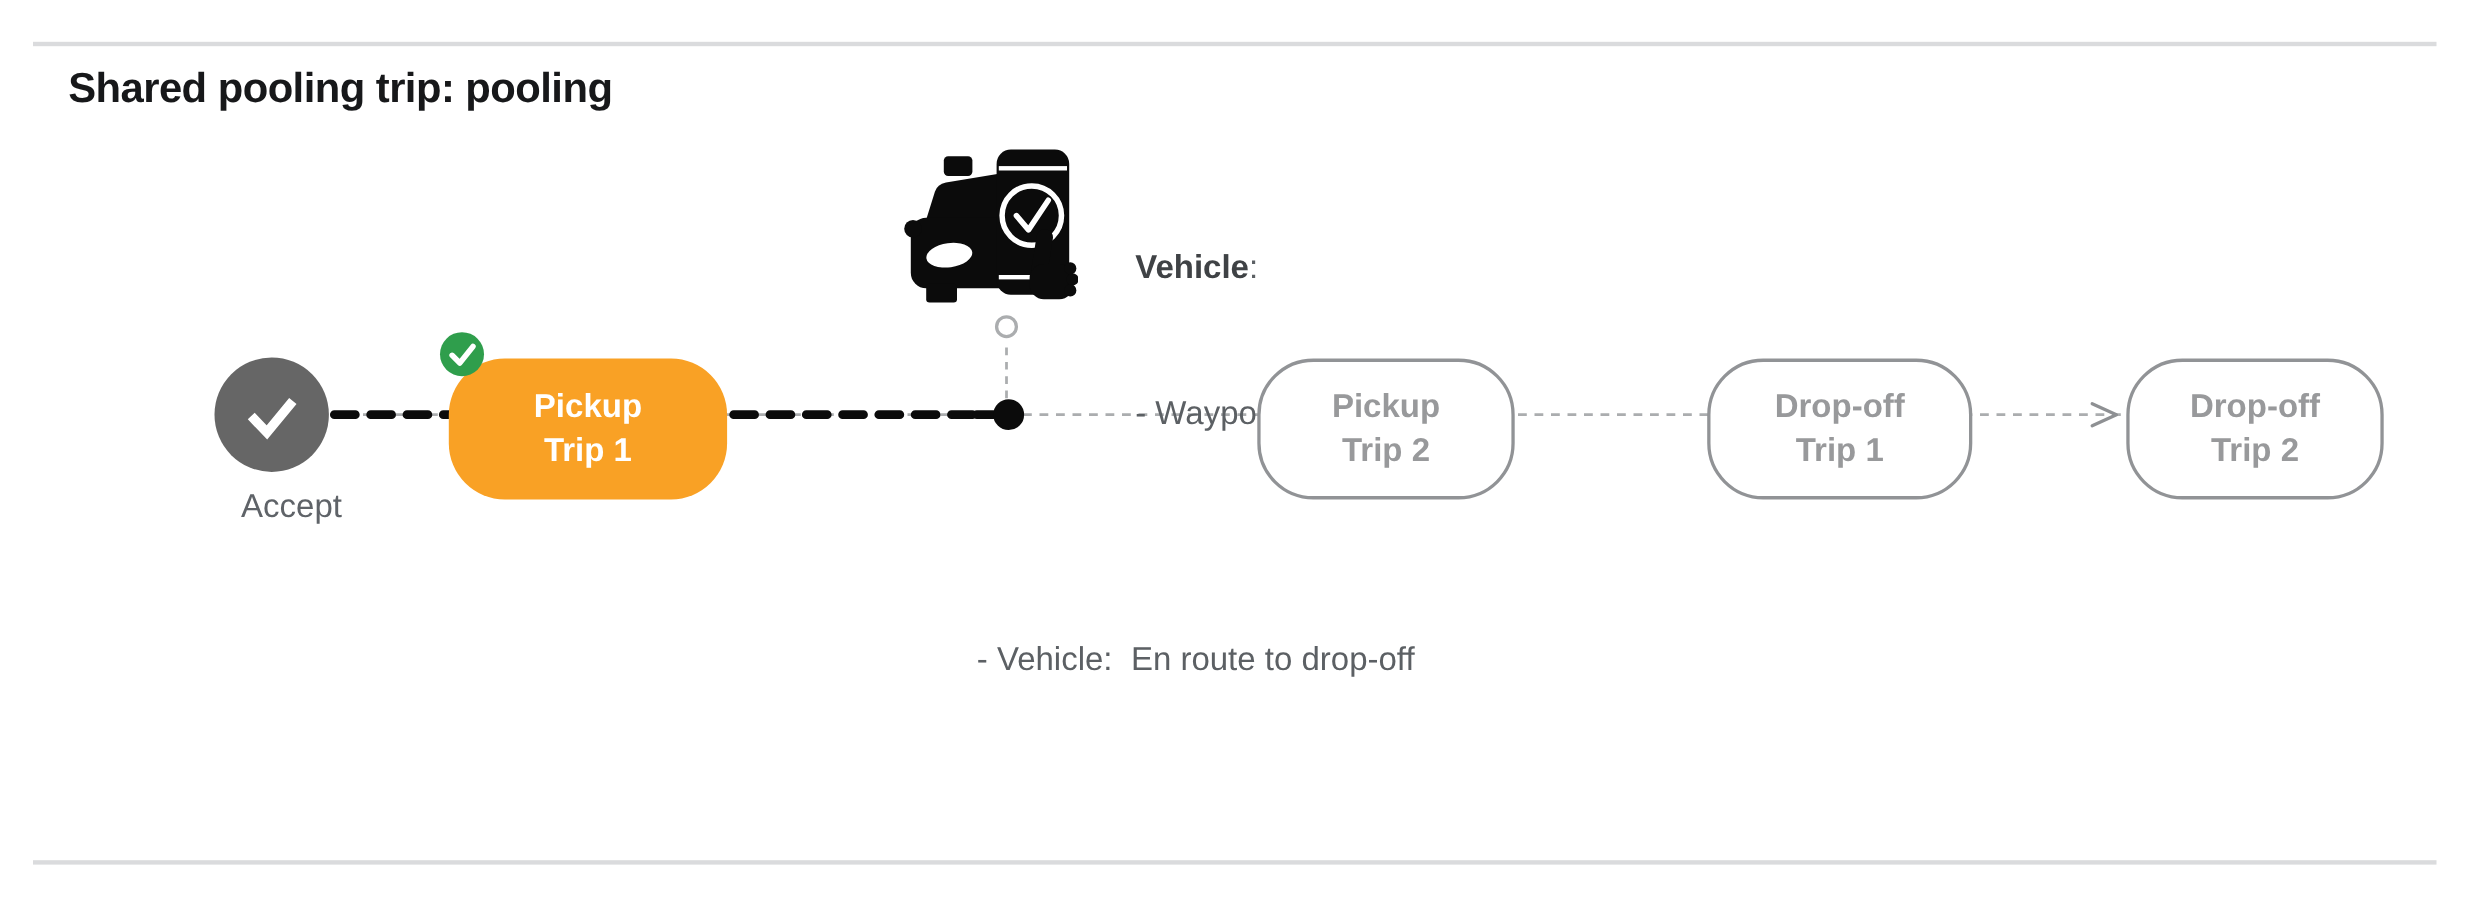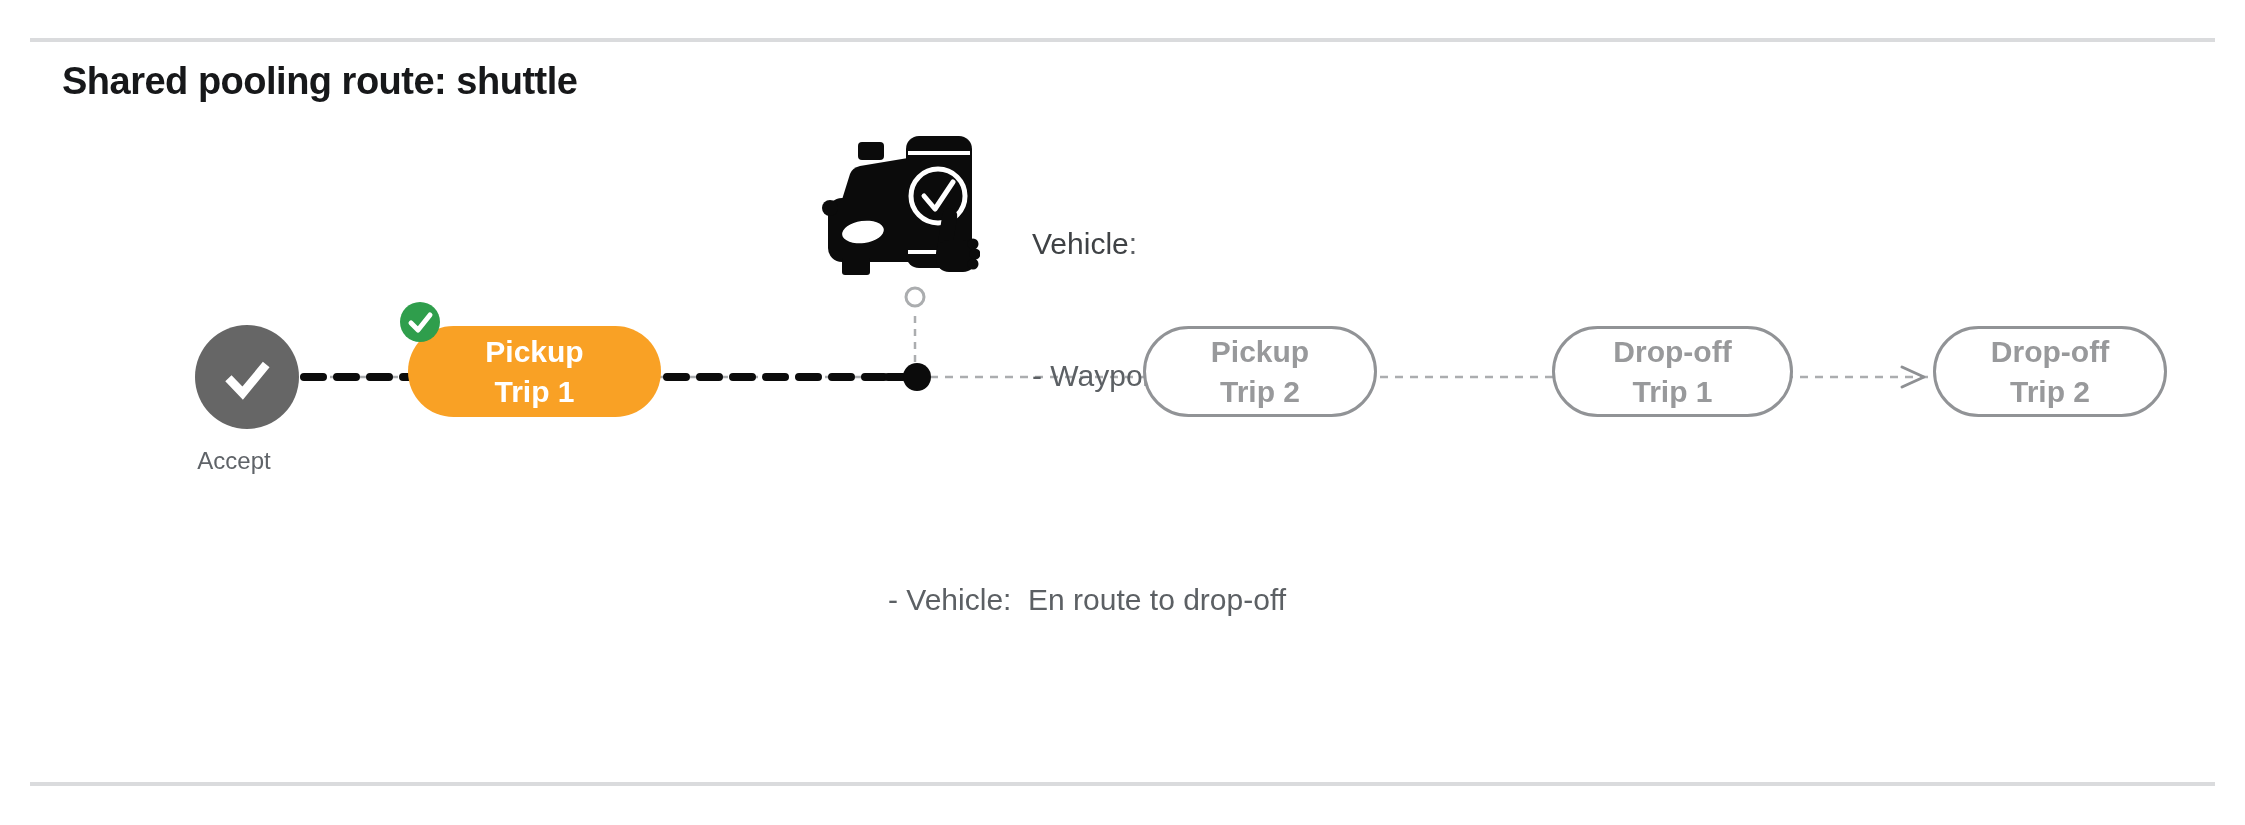--- a/index.html
+++ b/index.html
@@ -41,33 +41,33 @@
     width: 104px;
     height: 104px;
     border-radius: 50%;
     background: #666666;
     display: flex;
     align-items: center;
     justify-content: center;
   }
   .start-label {
     position: absolute;
-    left: 94px;
+    left: 125px;
     top: 442px;
     width: 280px;
     text-align: center;
-    font-size: 24px;
+    font-size: 30px;
     line-height: 37px;
     color: #5f6368;
   }
 
   .pill {
     position: absolute;
     top: 326px;
-    height: 91px;
+    height: 128px;
     border-radius: 51px;
     display: flex;
     flex-direction: column;
     align-items: center;
     justify-content: center;
     font-size: 30px;
     font-weight: bold;
     line-height: 40px;
     text-align: center;
   }
@@ -112,30 +112,30 @@
   }
   .trip-info {
     position: absolute;
     left: 888px;
     top: 490px;
     font-size: 30px;
     line-height: 44px;
     color: #5c6064;
     white-space: pre;
   }
-  .b { font-weight: normal; color: #3f4245; }
+  .b { font-weight: bold; color: #3f4245; }
 </style>
 </head>
 <body>
 
 <div class="canvas">
 
   <div class="rule rule-top"></div>
 
-  <div class="title">Shared pooling route: shuttle</div>
+  <div class="title">Shared pooling trip: pooling</div>
 
   <svg class="lines" width="2245" height="825" viewBox="0 0 2245 825">
 
     <path d="M300,377 H1935" fill="none" stroke="#abadaf" stroke-width="2.5" stroke-dasharray="8 7"></path>
 
     <path d="M304,377 H890" fill="none" stroke="#0b0b0b" stroke-width="8" stroke-dasharray="19 14" stroke-linecap="round"></path>
     <path d="M888,377 H903" fill="none" stroke="#0b0b0b" stroke-width="8" stroke-linecap="round"></path>
 
     <circle cx="917" cy="377" r="14" fill="#0b0b0b"></circle>
 

